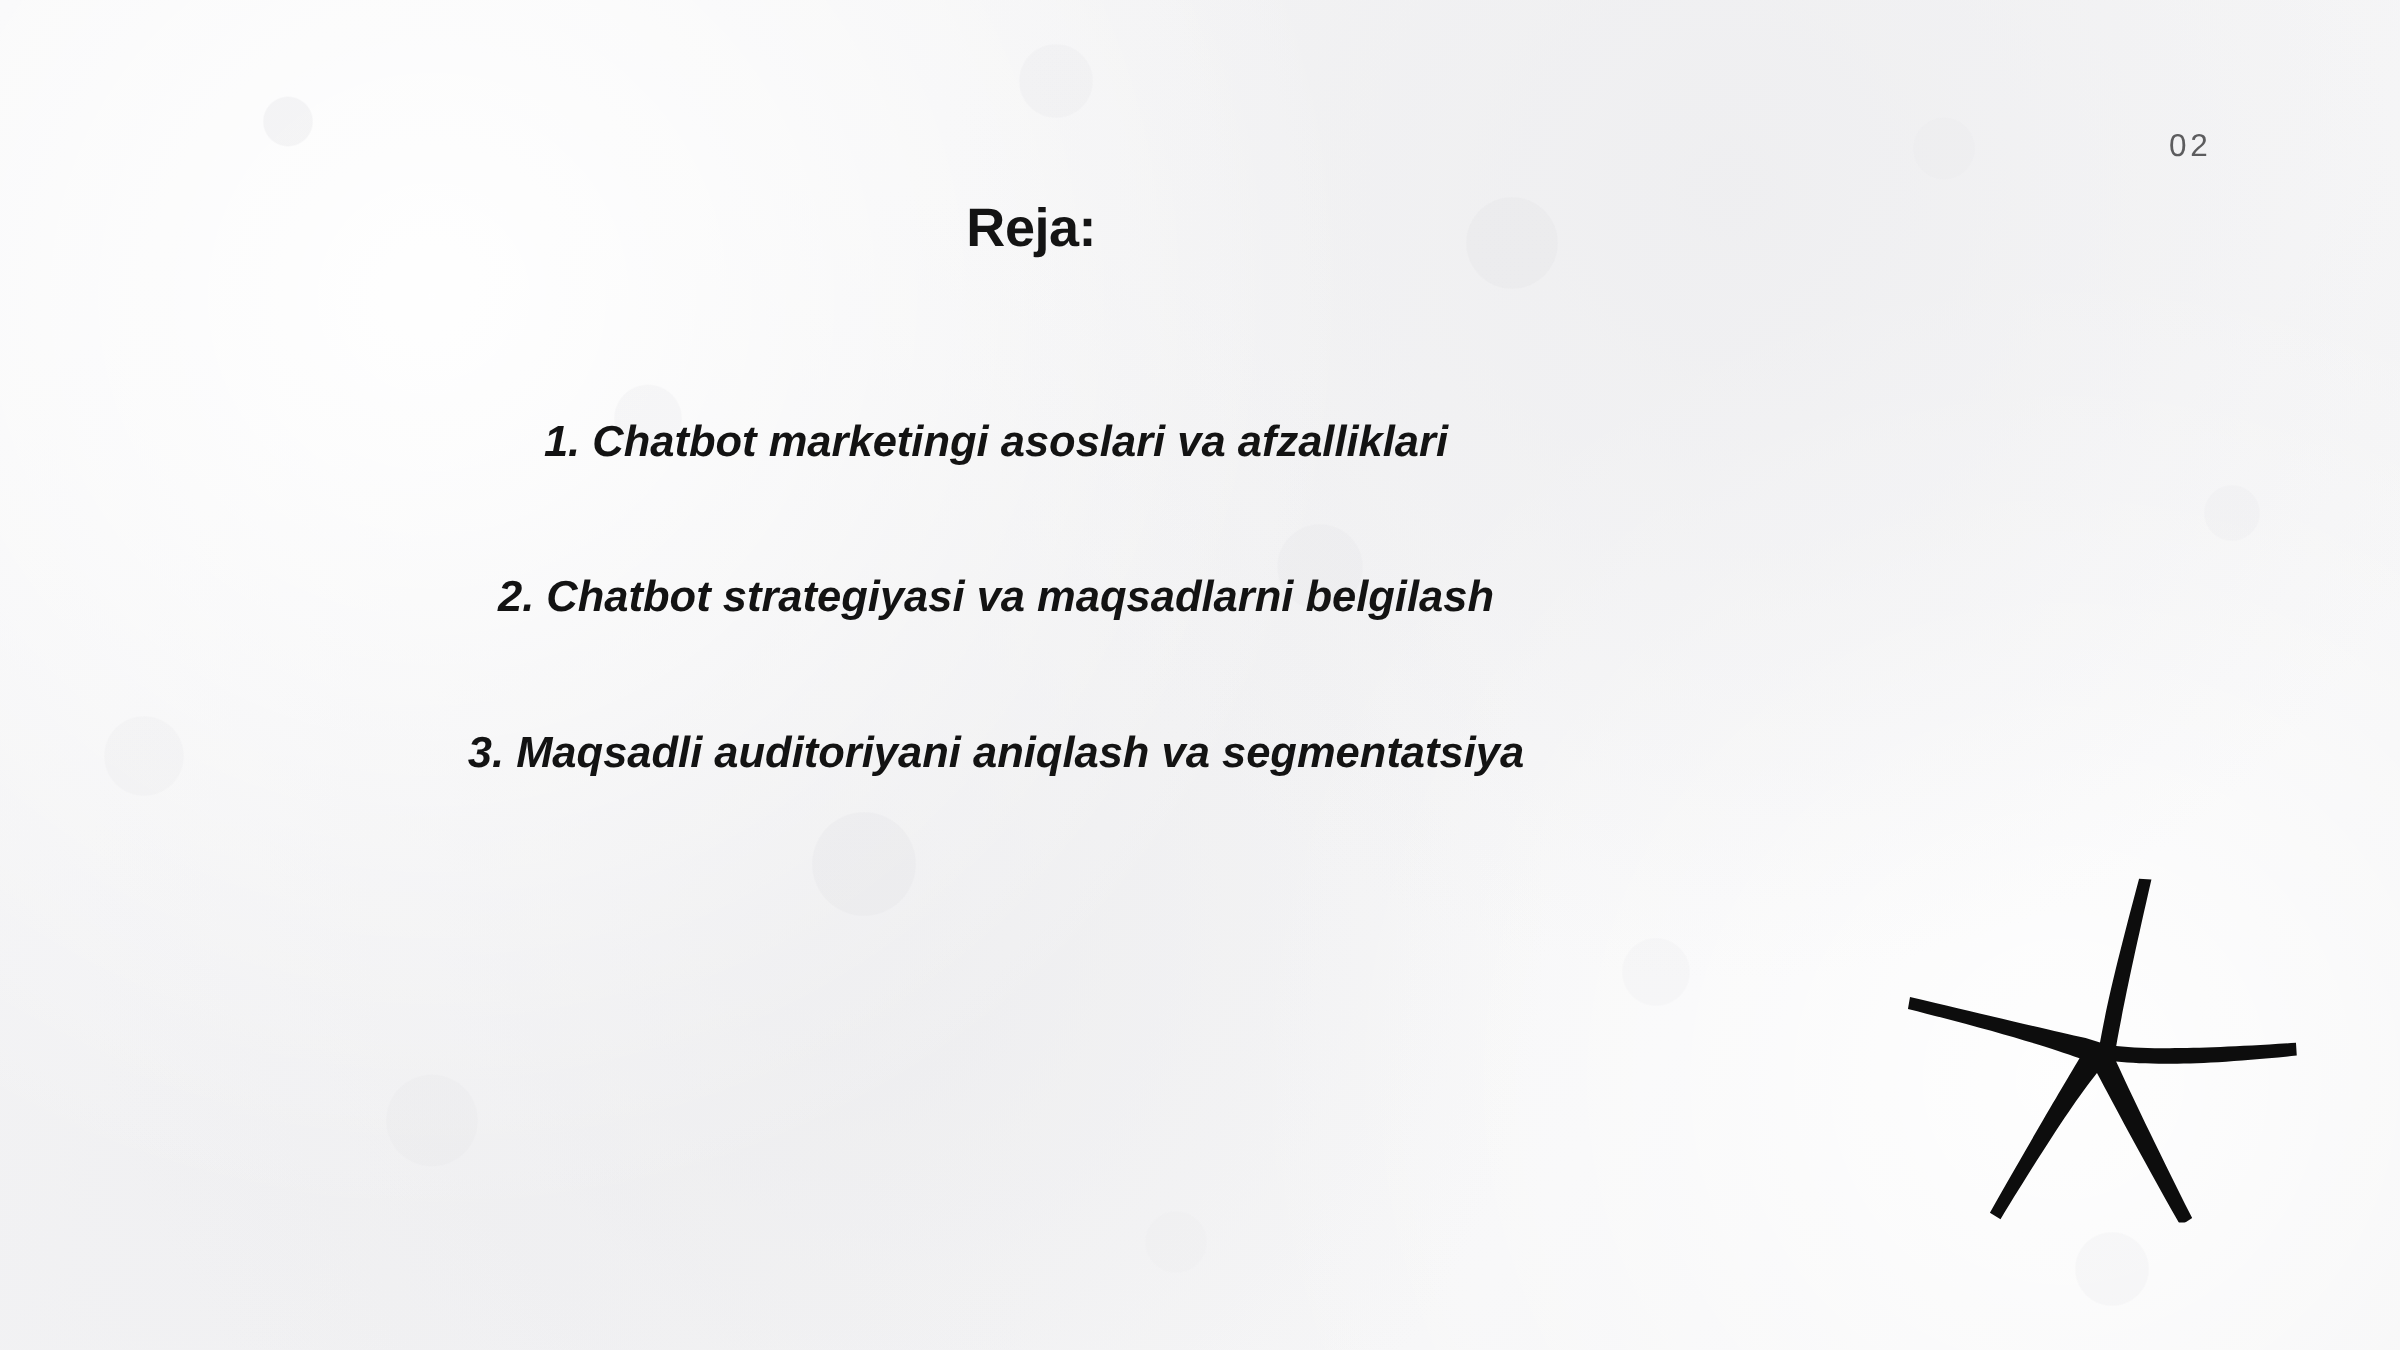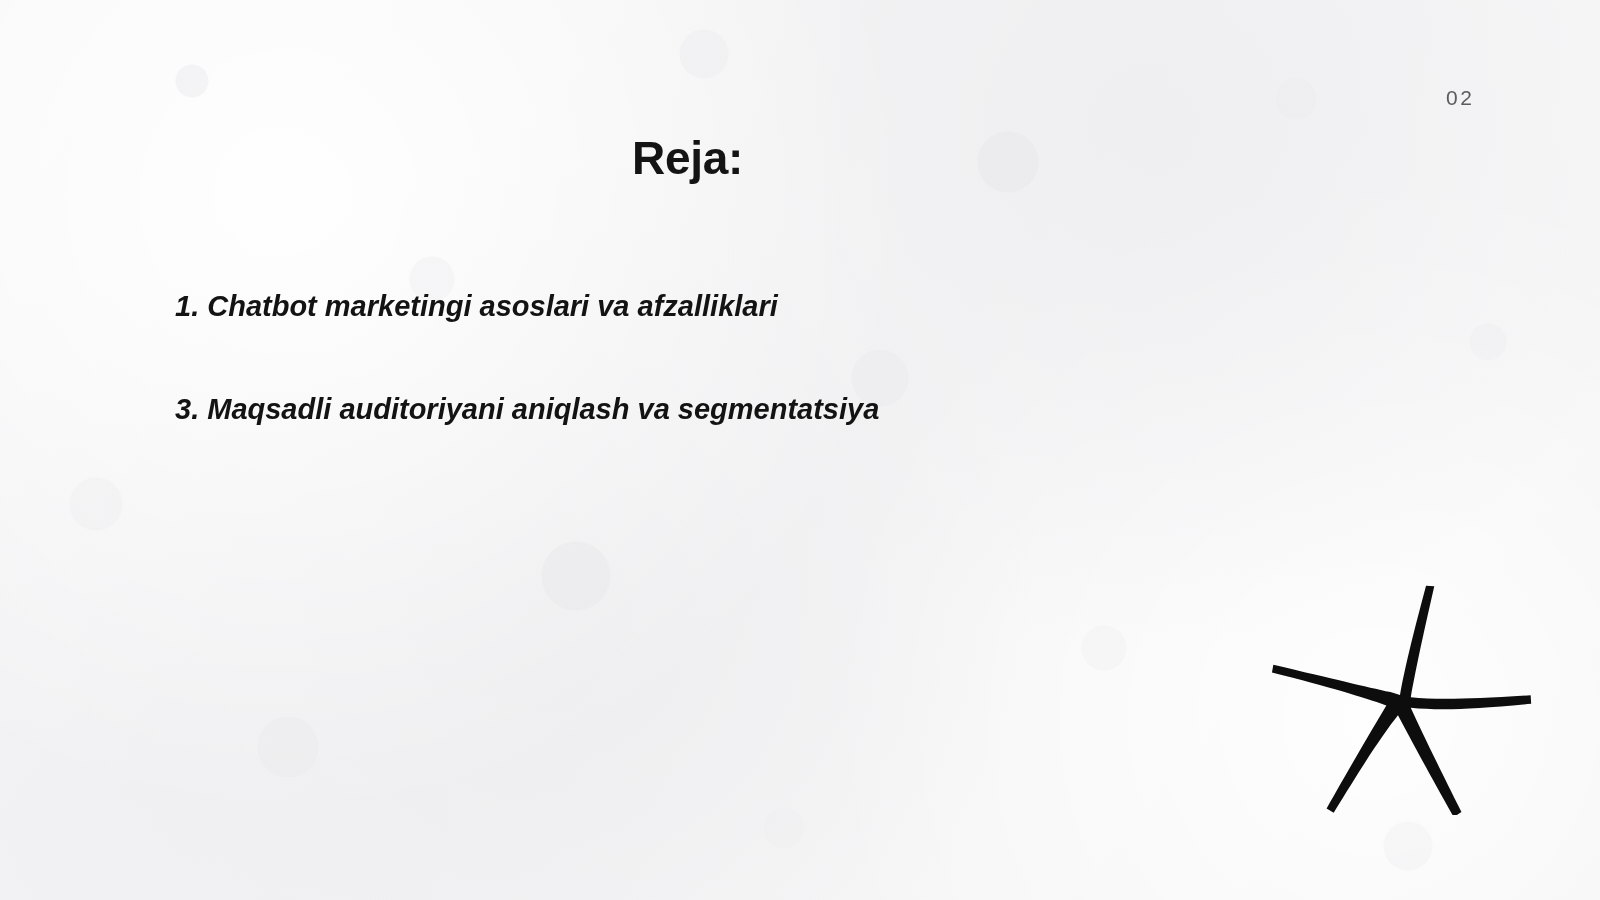--- a/index.html
+++ b/index.html
@@ -59,35 +59,36 @@
     color: #5c5c5e;
     font-family: "Liberation Sans", "DejaVu Sans", sans-serif;
   }
 
   .slide-title {
     position: absolute;
     top: 131px;
     left: 0;
     width: 1375px;
     text-align: center;
-    font-size: 46px;
+    font-size: 36px;
     font-weight: bold;
     color: #141414;
     letter-spacing: -0.3px;
     font-family: "Liberation Sans", "DejaVu Sans", sans-serif;
   }
 
   .agenda-list {
     position: absolute;
     top: 274px;
     left: 160px;
     width: 1000px;
-    margin: 15px;
+    margin: 4px;
     padding: 0;
     list-style: none;
+    text-align: center;
   }
   .agenda-item {
     font-size: 29px;
     font-weight: bold;
     font-style: italic;
     color: #131313;
     line-height: 1.22;
     margin: 0 0 68px 0;
     white-space: nowrap;
   }
@@ -108,20 +109,21 @@
 <div class="slide">
 
   <div class="paper-grain"></div>
 
   <div class="page-number">02</div>
 
   <div class="slide-title">Reja:</div>
 
   <ul class="agenda-list">
     <li class="agenda-item">1. Chatbot marketingi asoslari va afzalliklari</li>
+    <li class="agenda-item">2. Chatbot strategiyasi va maqsadlarni belgilash</li>
     <li class="agenda-item">3. Maqsadli auditoriyani aniqlash va segmentatsiya</li>
   </ul>
 
   <div class="star-decor">
     <svg viewBox="0 0 310 250" xmlns="http://www.w3.org/2000/svg" aria-hidden="true">
       <g transform="rotate(17 155 130)">
         <path fill="#0d0d0d" d="
           M 155 130
           C 152 105, 150 75, 148 18
           L 156 16

